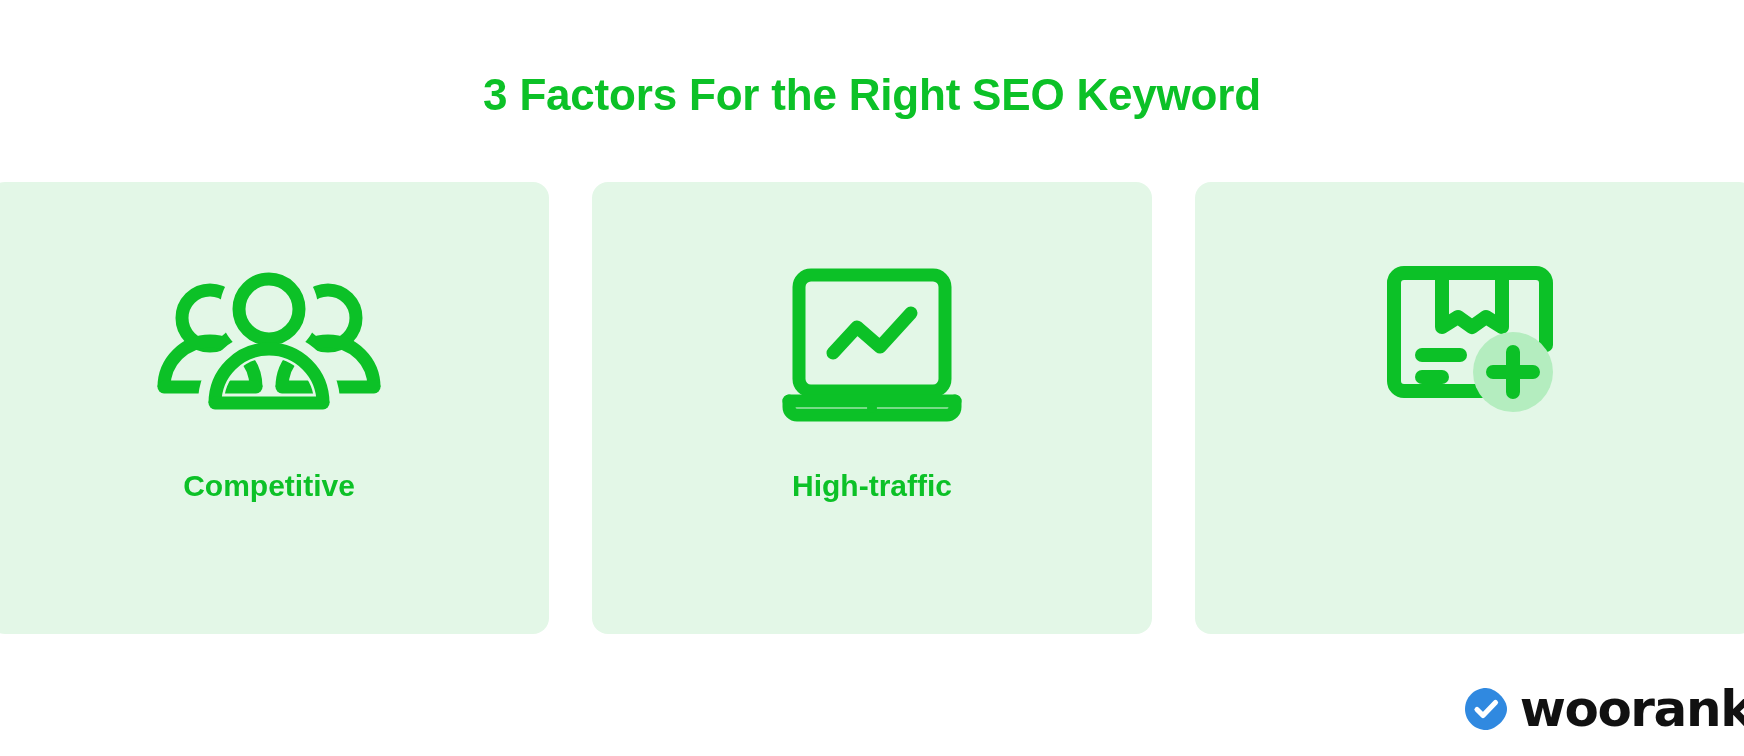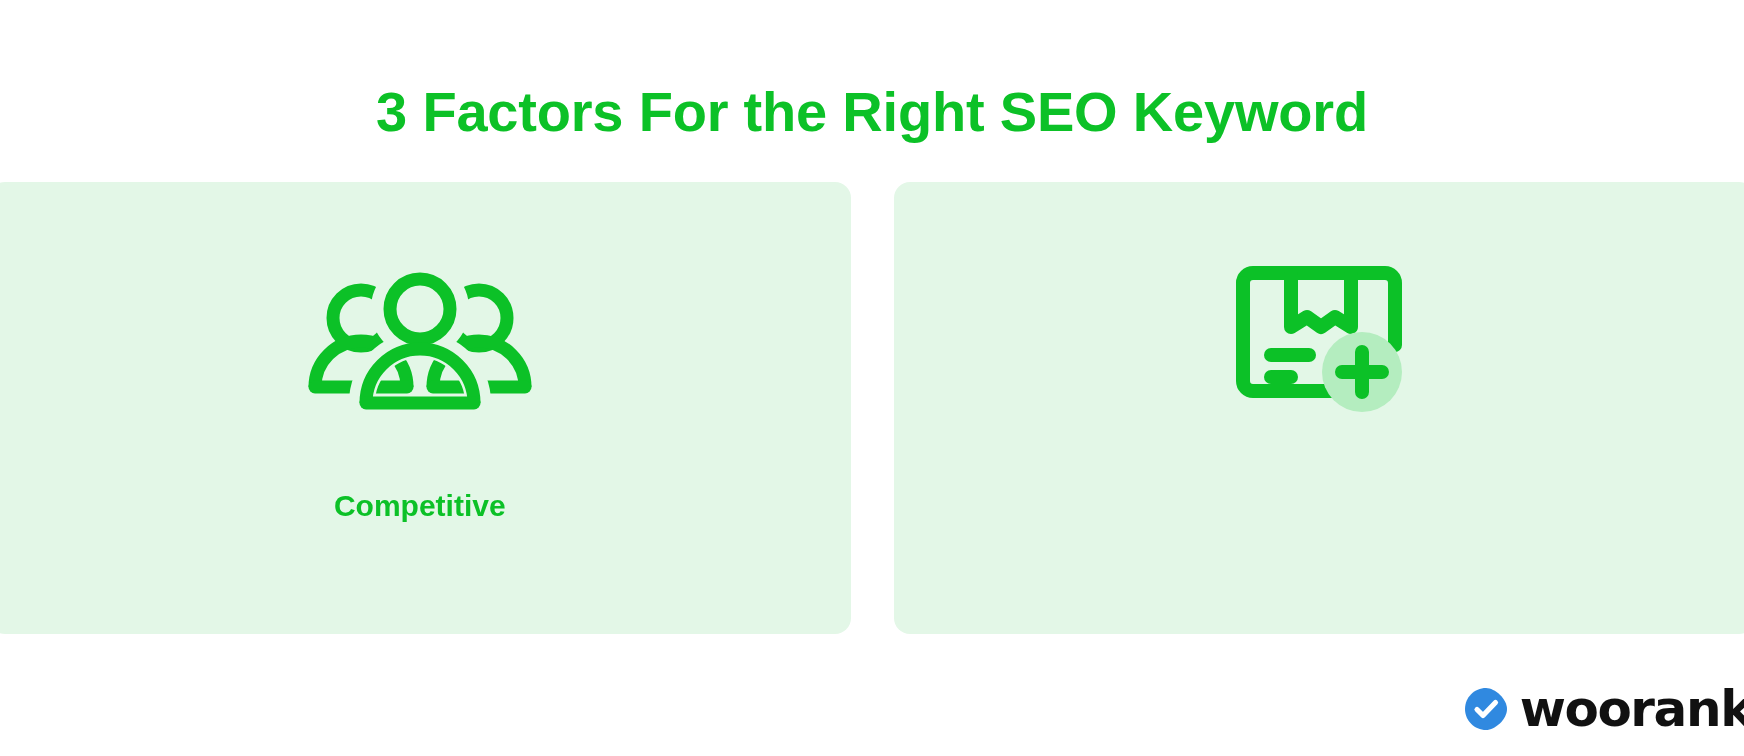--- a/index.html
+++ b/index.html
@@ -22,21 +22,21 @@
     background: #ffffff;
   }
 
   
   .title {
     position: absolute;
     left: 0;
     top: 40px;
     width: 1744px;
     text-align: center;
-    font-size: 56px;
+    font-size: 44px;
     font-weight: bold;
     color: #0CC127;
     letter-spacing: -0.2px;
     line-height: 1.2;
     white-space: nowrap;
   }
 
   
   .cards {
     position: absolute;
@@ -62,21 +62,21 @@
 
   .card-icon {
     margin-top: 78px;
     height: 170px;
     display: flex;
     align-items: center;
     justify-content: center;
   }
 
   .card-label {
-    margin-top: 58px;
+    margin-top: 38px;
     font-size: 30px;
     font-weight: bold;
     color: #0CC127;
     text-align: center;
     line-height: 1.2;
     white-space: nowrap;
   }
 
   
   .logo {
@@ -126,20 +126,35 @@
           <circle cx="115" cy="38" r="36" stroke="#E3F7E7" stroke-width="26"></circle>
           <path d="M57 132a58 58 0 0 1 116 0" stroke="#E3F7E7" stroke-width="26" stroke-linejoin="round"></path>
           <circle cx="115" cy="38" r="30" stroke="#0CC127" stroke-width="13"></circle>
           <path d="M61 132a54 54 0 0 1 108 0" stroke="#0CC127" stroke-width="13" stroke-linejoin="round"></path>
           <path d="M61 132h108" stroke="#0CC127" stroke-width="13" stroke-linecap="round"></path>
         </svg>
       </div>
       <div class="card-label">Competitive</div>
     </div>
 
+    <div class="card">
+      <div class="card-icon">
+        <svg width="182" height="160" viewBox="0 0 182 160" fill="none" xmlns="http://www.w3.org/2000/svg">
+
+          <rect x="18" y="10" width="146" height="116" rx="12" stroke="#0CC127" stroke-width="13"></rect>
+
+          <path d="M52 88 L76 62 L99 82 L130 48" stroke="#0CC127" stroke-width="13" stroke-linecap="round" stroke-linejoin="round"></path>
+
+          <path d="M8 136h166" stroke="#0CC127" stroke-width="13" stroke-linecap="round"></path>
+          <path d="M8 136v6a8 8 0 0 0 8 8h150a8 8 0 0 0 8-8v-6" stroke="#0CC127" stroke-width="13" stroke-linecap="round" stroke-linejoin="round"></path>
+          <circle cx="91" cy="143" r="5" fill="#0CC127"></circle>
+        </svg>
+      </div>
+      <div class="card-label">High-traffic</div>
+    </div>
 
     <div class="card">
       <div class="card-icon">
         <svg width="190" height="172" viewBox="0 0 190 172" fill="none" xmlns="http://www.w3.org/2000/svg">
 
           <path d="M14 24a10 10 0 0 1 10-10h132a10 10 0 0 1 10 10v62" stroke="#0CC127" stroke-width="14" stroke-linecap="round" stroke-linejoin="round"></path>
           <path d="M14 24v98a10 10 0 0 0 10 10h78" stroke="#0CC127" stroke-width="14" stroke-linecap="round" stroke-linejoin="round"></path>
 
           <path d="M62 16v52l16-10 14 10 14-10 16 10V16" stroke="#0CC127" stroke-width="14" stroke-linecap="round" stroke-linejoin="round"></path>
 

